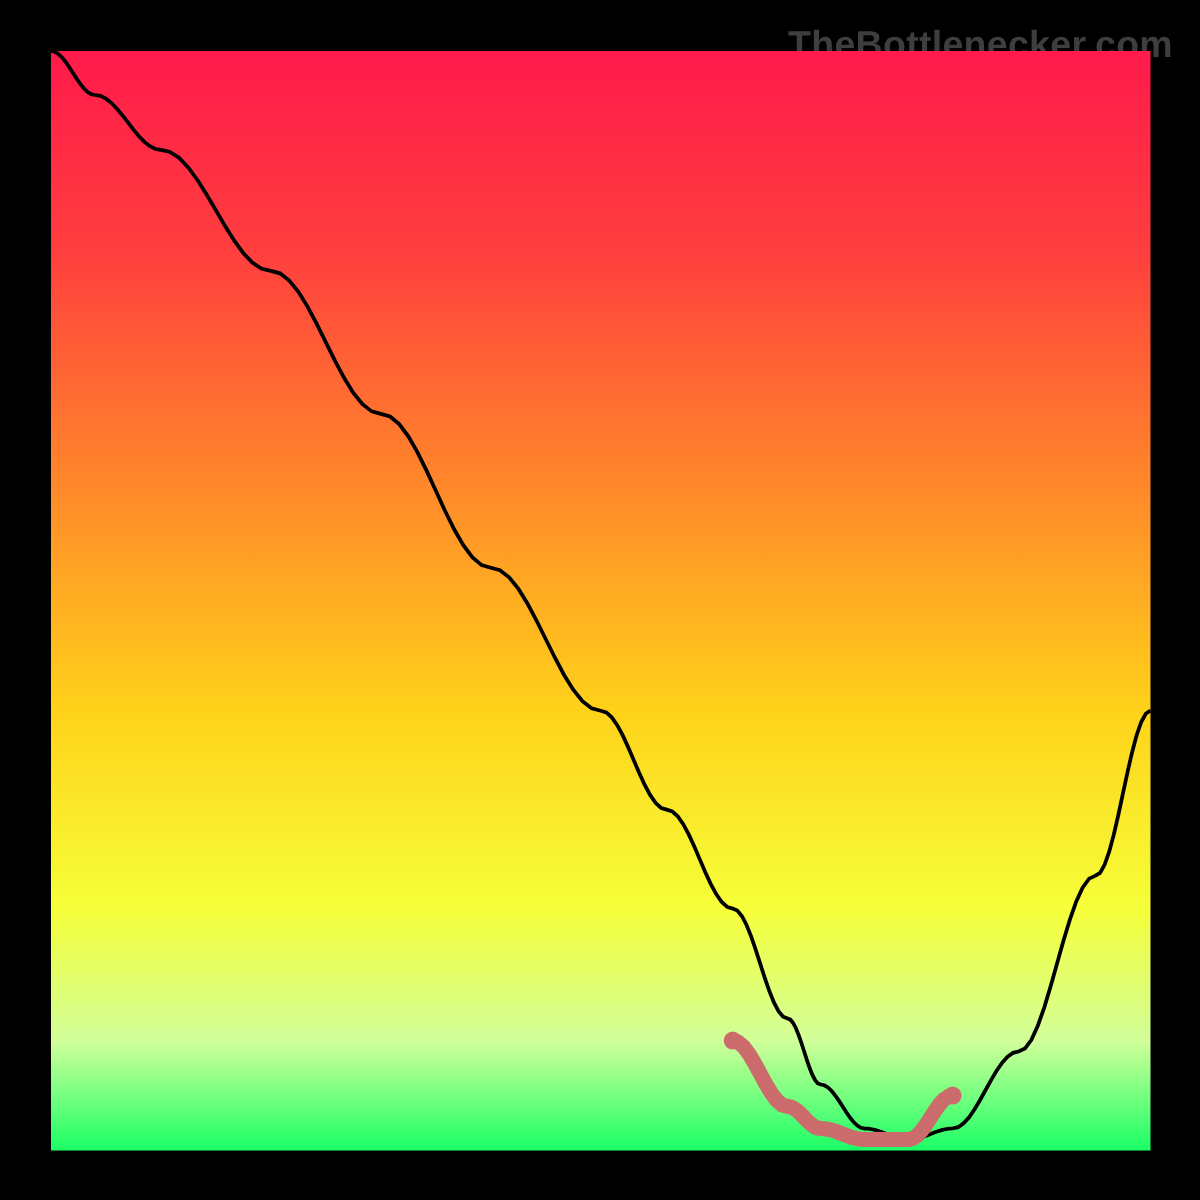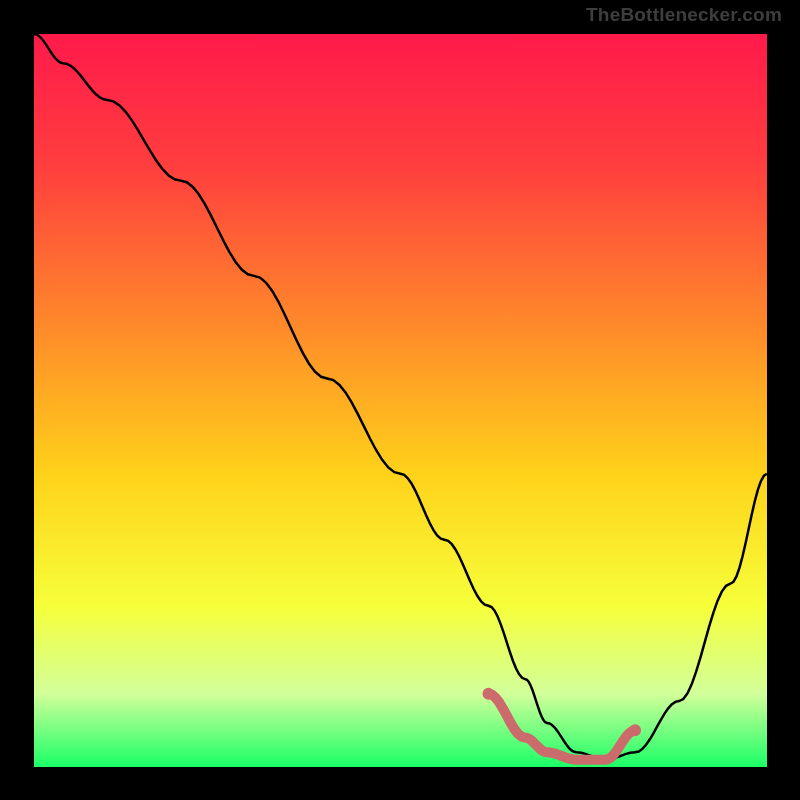--- a/index.html
+++ b/index.html
@@ -12,24 +12,24 @@
     overflow: hidden;
   }
   .frame {
     position: relative;
     width: 800px;
     height: 800px;
     background: #000;
   }
   .attribution {
     position: absolute;
-    top: 4px;
+    top: 16px;
     right: 18px;
     color: #3e3e3e;
-    font-size: 19px;
+    font-size: 25px;
     font-weight: bold;
     letter-spacing: 0.2px;
   }
   svg {
     position: absolute;
     left: 0;
     top: 0;
   }
 </style>
 </head>

